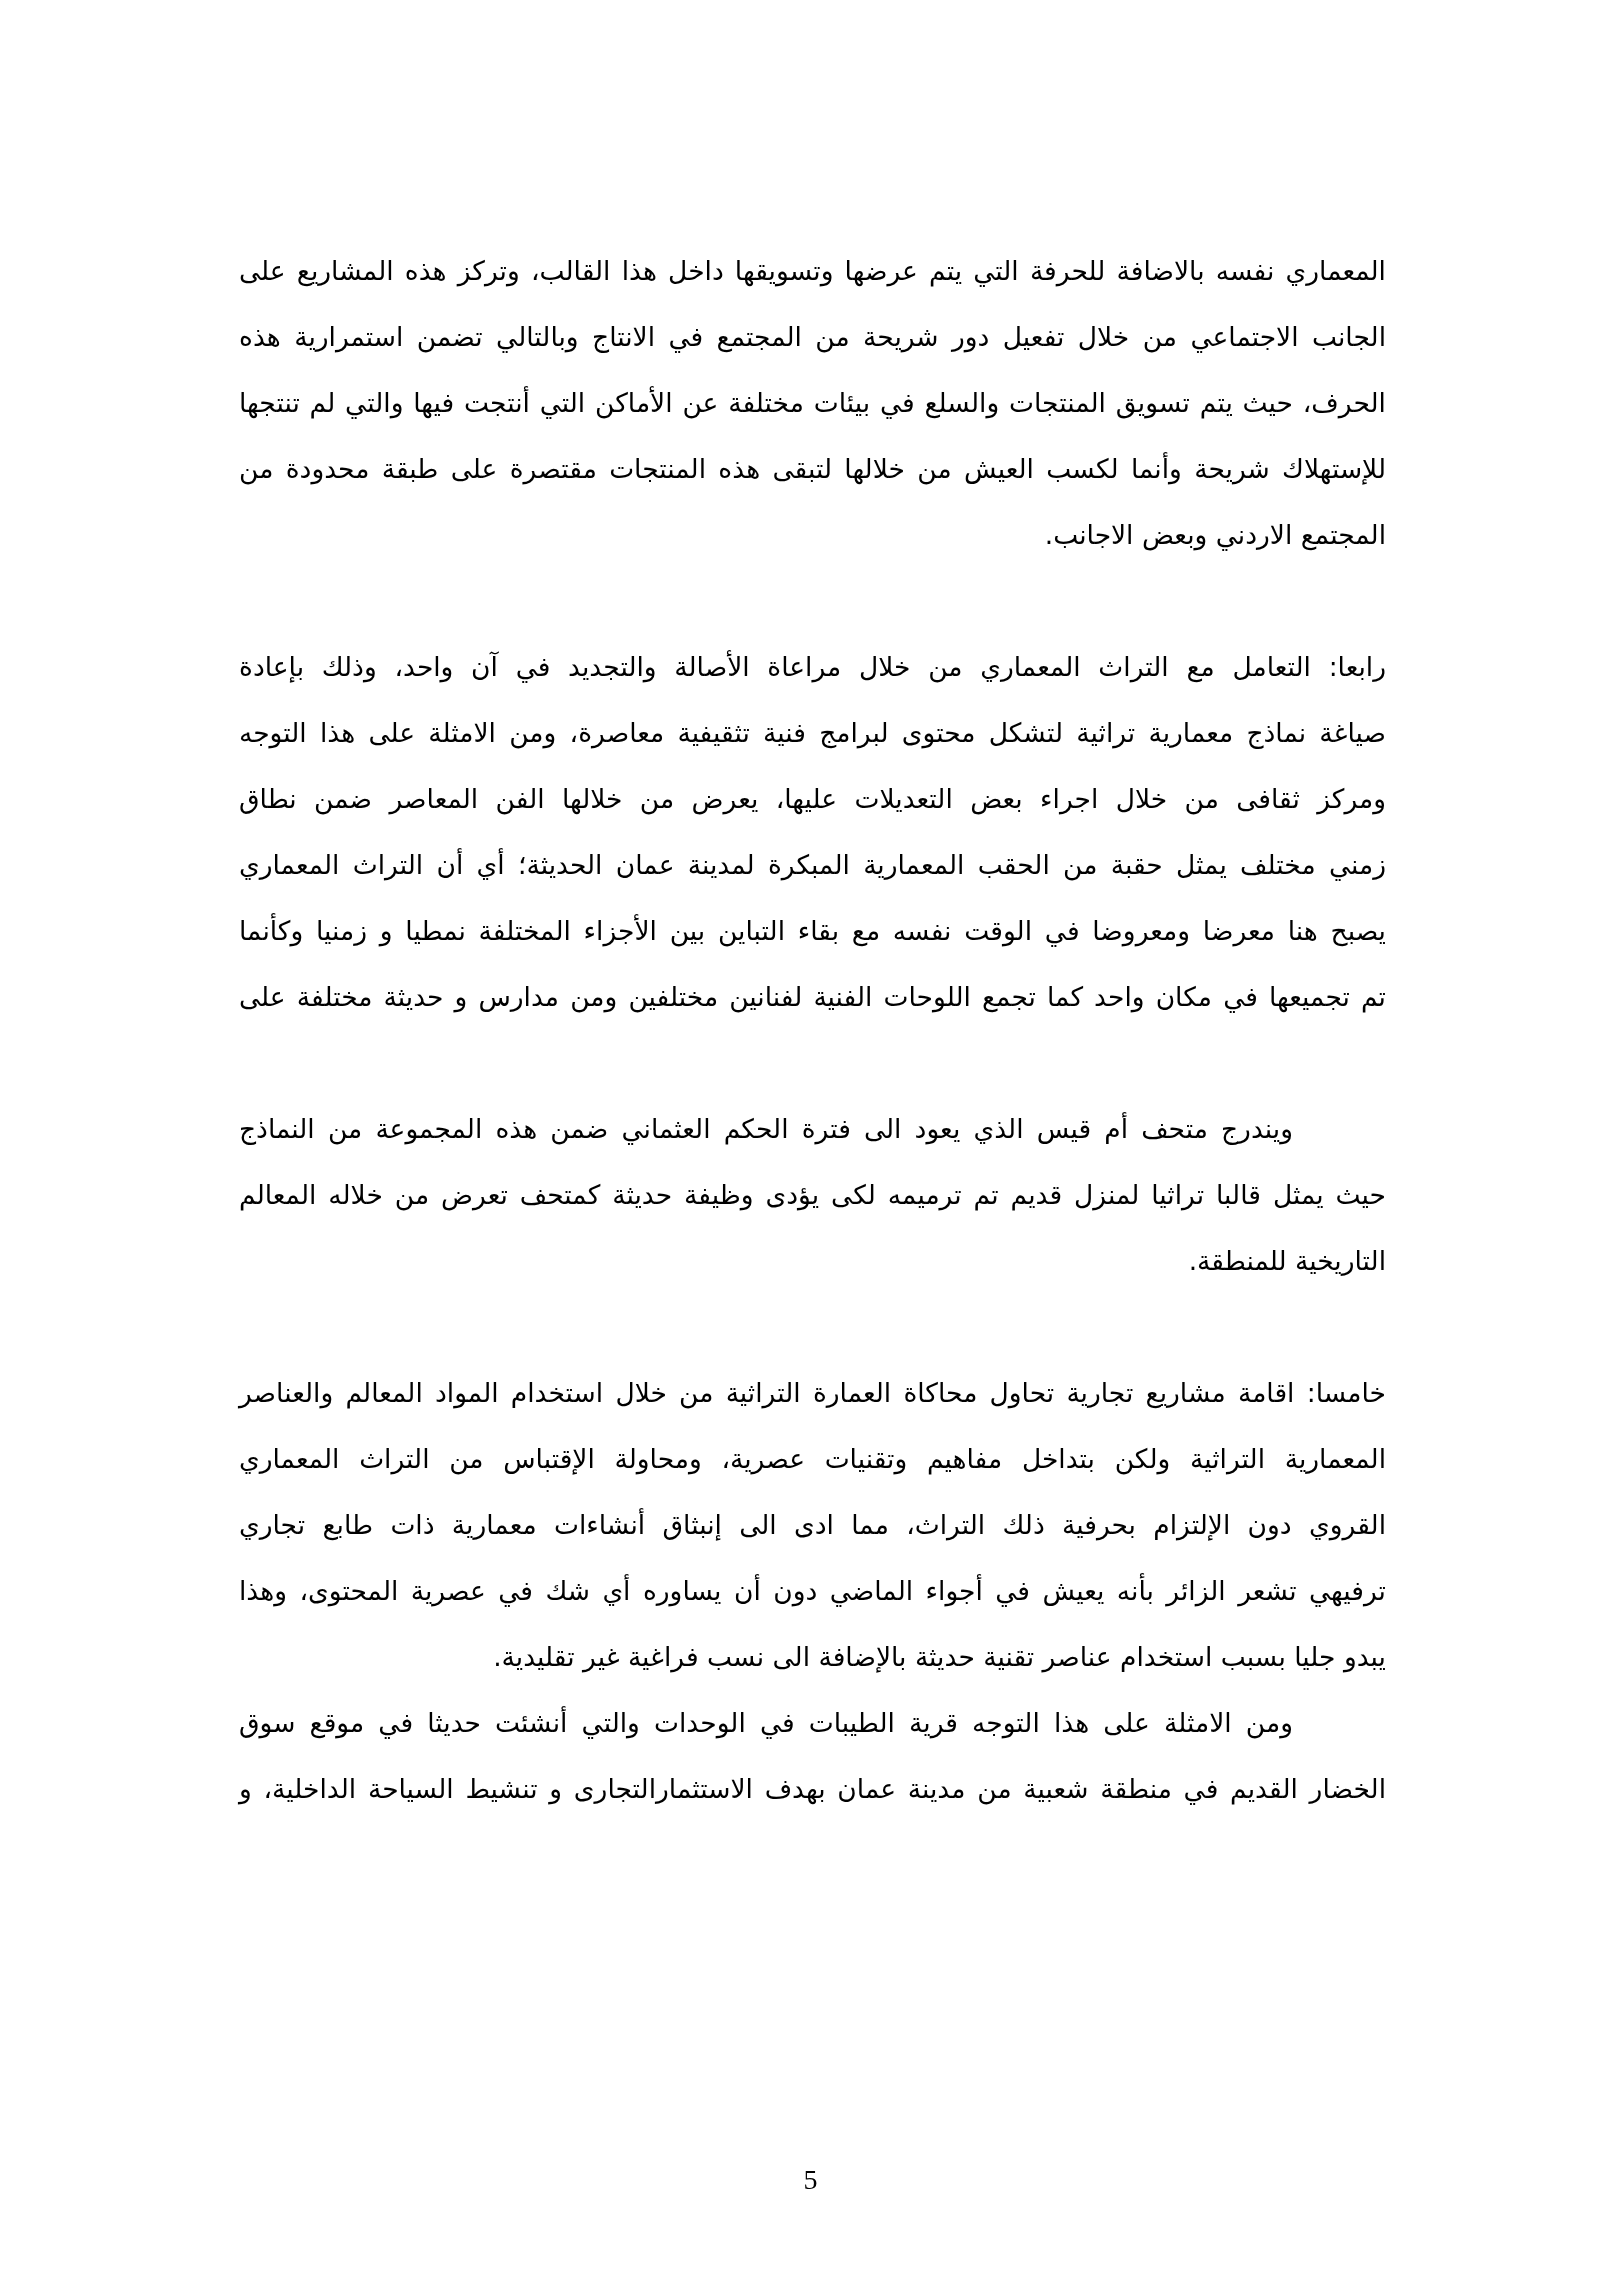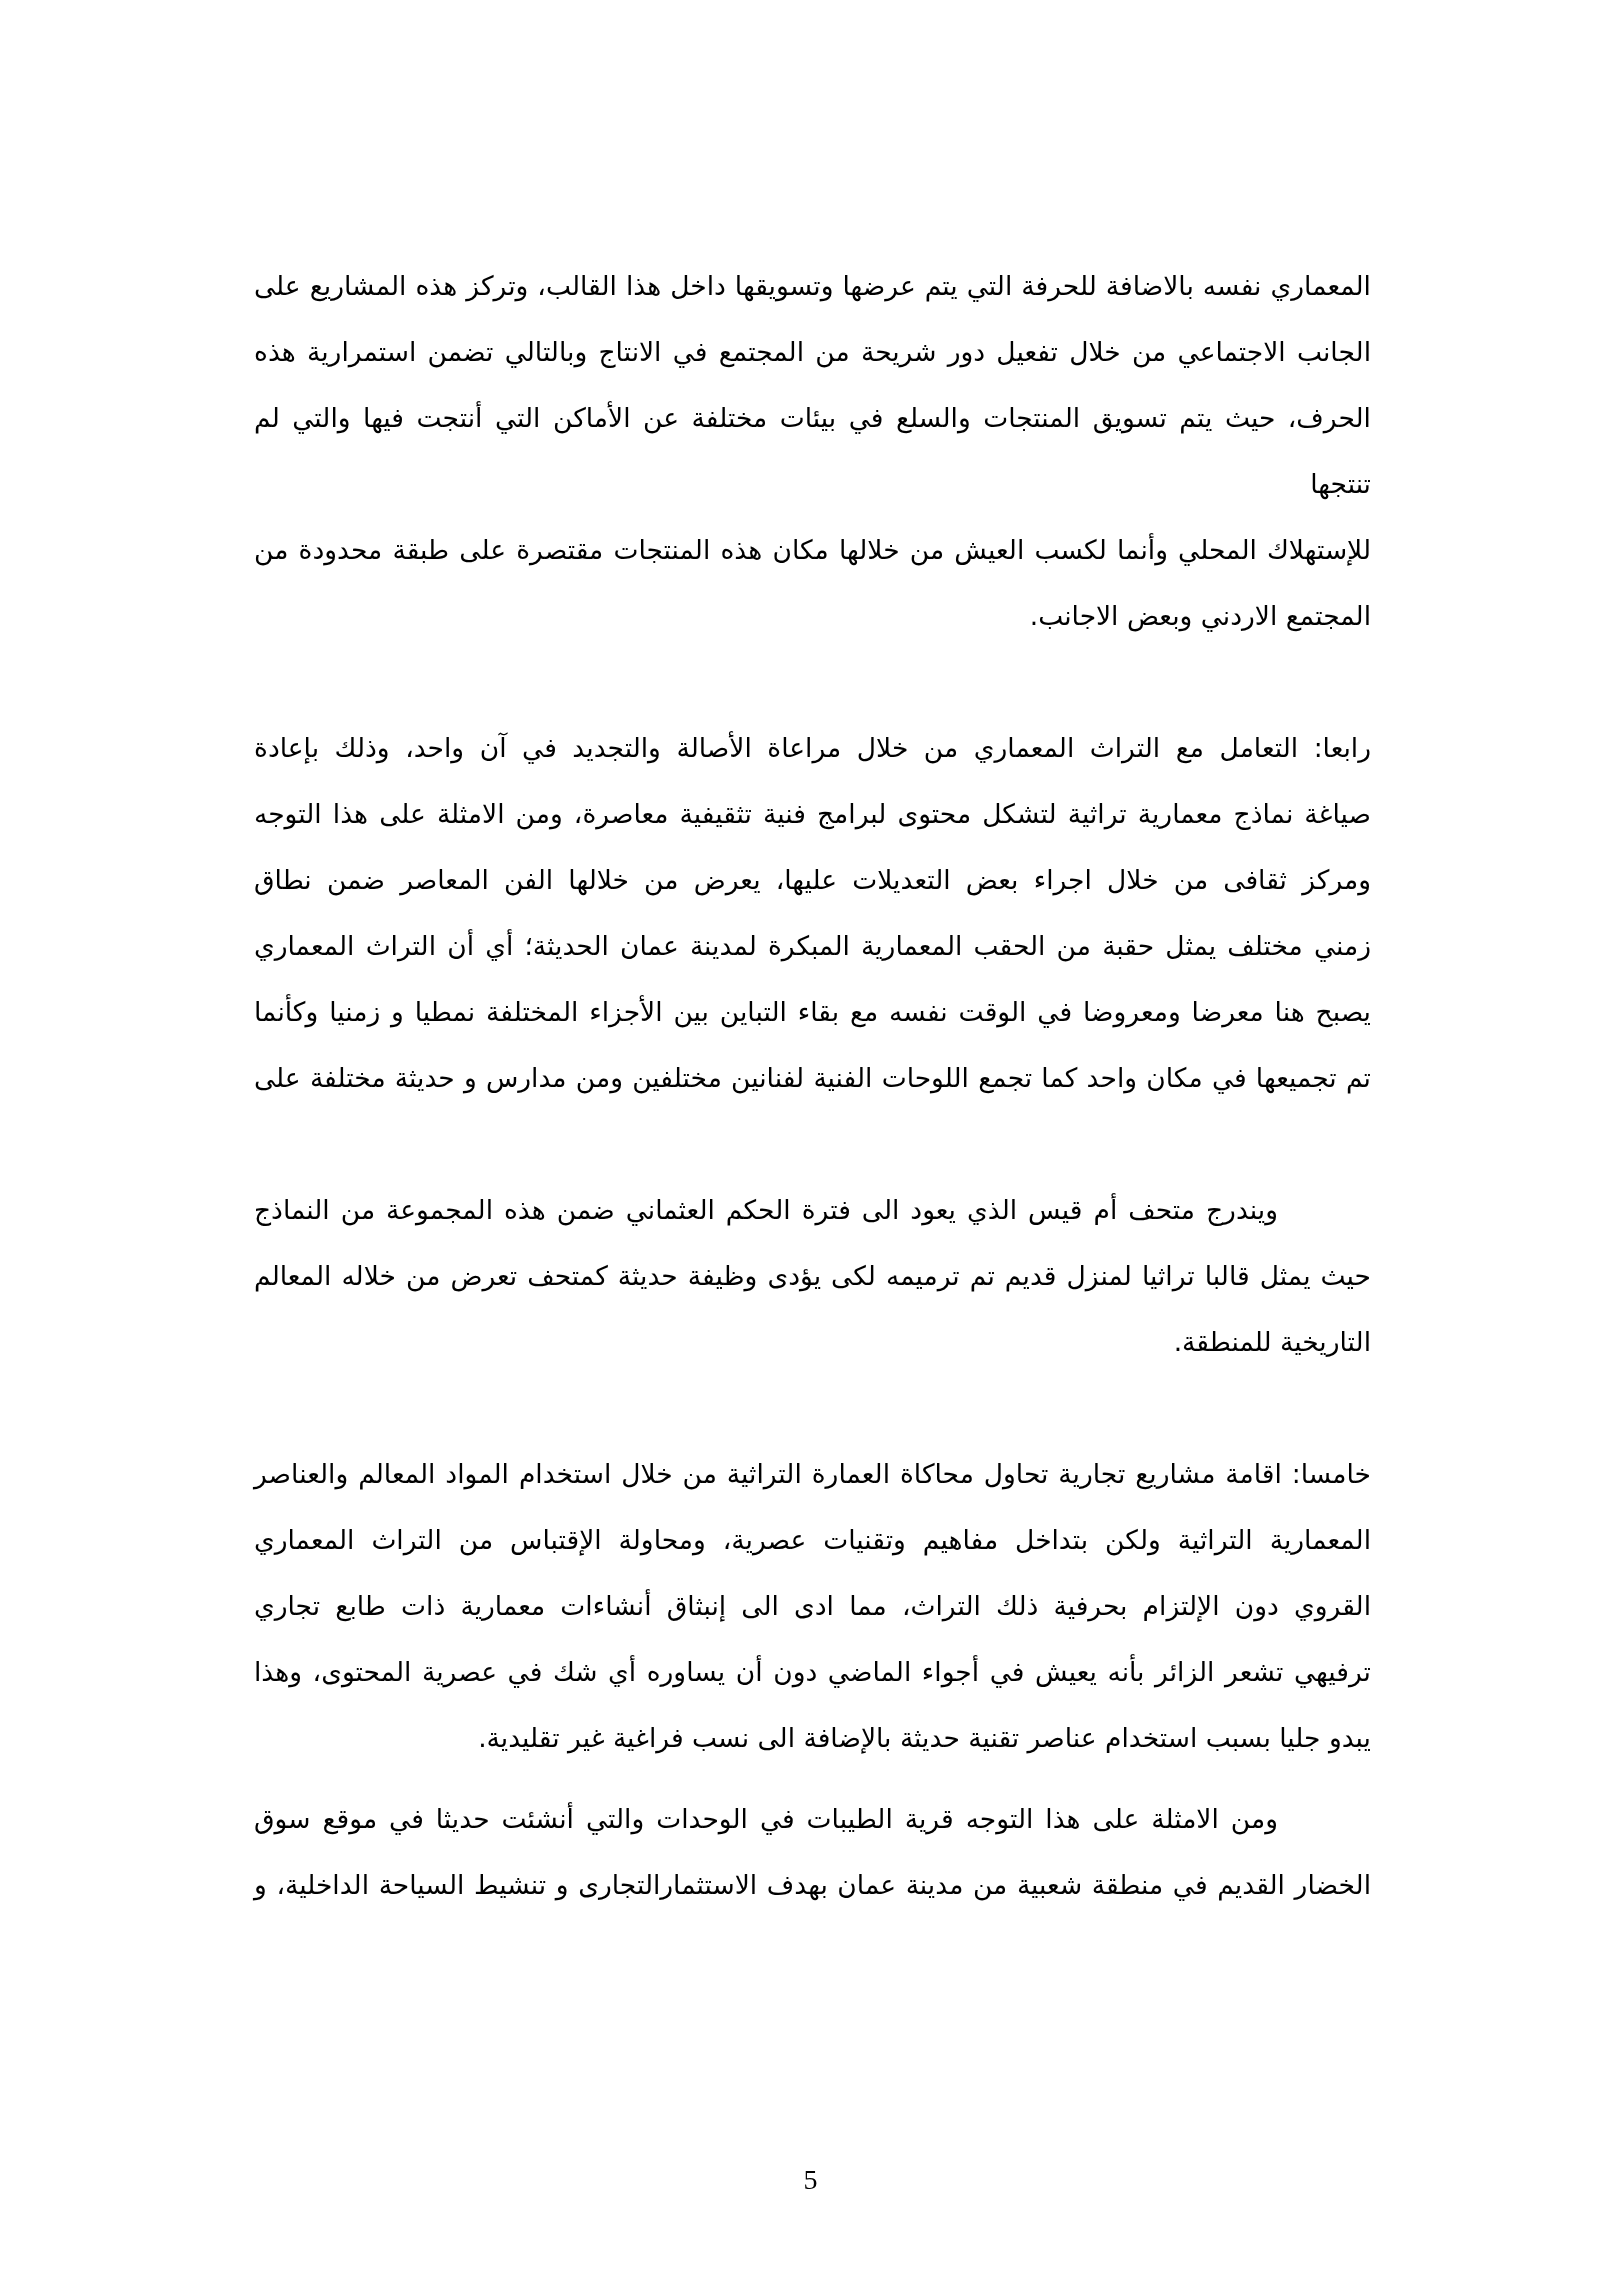--- a/index.html
+++ b/index.html
@@ -20,21 +20,21 @@
     background: #ffffff;
   }
   .content {
     position: absolute;
     top: 238px;
     left: 239px;
     width: 1147px;
     direction: rtl;
     unicode-bidi: embed;
   }
-  .paragraph { margin: 15px; }
+  .paragraph { margin: 0; }
   .paragraph.space-after { margin-bottom: 66px; }
   .line {
     direction: rtl;
     font-size: 26.5px;
     line-height: 66px;
     white-space: normal;
   }
   .line.justify {
     text-align: justify;
     text-align-last: justify;
@@ -57,21 +57,21 @@
 </style>
 </head>
 <body>
 
 <div class="page">
   <div class="content" id="content">
       <div class="paragraph space-after">
         <div class="line justify" dir="rtl">المعماري نفسه بالاضافة للحرفة التي يتم عرضها وتسويقها داخل هذا القالب، وتركز هذه المشاريع على</div>
         <div class="line justify" dir="rtl">الجانب الاجتماعي من خلال تفعيل دور شريحة من المجتمع في الانتاج وبالتالي تضمن استمرارية هذه</div>
         <div class="line justify" dir="rtl">الحرف، حيث يتم تسويق المنتجات والسلع في بيئات مختلفة عن الأماكن التي أنتجت فيها والتي لم تنتجها</div>
-        <div class="line justify" dir="rtl">للإستهلاك المحلي وأنما لكسب العيش من خلالها مكان هذه المنتجات مقتصرة على طبقة محدودة من</div>
+        <div class="line justify" dir="rtl">للإستهلاك شريحة وأنما لكسب العيش من خلالها لتبقى هذه المنتجات مقتصرة على طبقة محدودة من</div>
         <div class="line end" dir="rtl">المجتمع الاردني وبعض الاجانب.</div>
       </div>
       <div class="paragraph space-after">
         <div class="line justify" dir="rtl">رابعا: التعامل مع التراث المعماري من خلال مراعاة الأصالة والتجديد في آن واحد، وذلك بإعادة</div>
         <div class="line justify" dir="rtl">صياغة نماذج معمارية تراثية لتشكل محتوى لبرامج فنية تثقيفية معاصرة، ومن الامثلة على هذا التوجه</div>
         <div class="line justify" dir="rtl">ومركز ثقافى من خلال اجراء بعض التعديلات عليها، يعرض من خلالها الفن المعاصر ضمن نطاق</div>
         <div class="line justify" dir="rtl">زمني مختلف يمثل حقبة من الحقب المعمارية المبكرة لمدينة عمان الحديثة؛ أي أن التراث المعماري</div>
         <div class="line justify" dir="rtl">يصبح هنا معرضا ومعروضا في الوقت نفسه مع بقاء التباين بين الأجزاء المختلفة نمطيا و زمنيا وكأنما</div>
         <div class="line justify" dir="rtl">تم تجميعها في مكان واحد كما تجمع اللوحات الفنية لفنانين مختلفين ومن مدارس و حديثة مختلفة على</div>
       </div>

